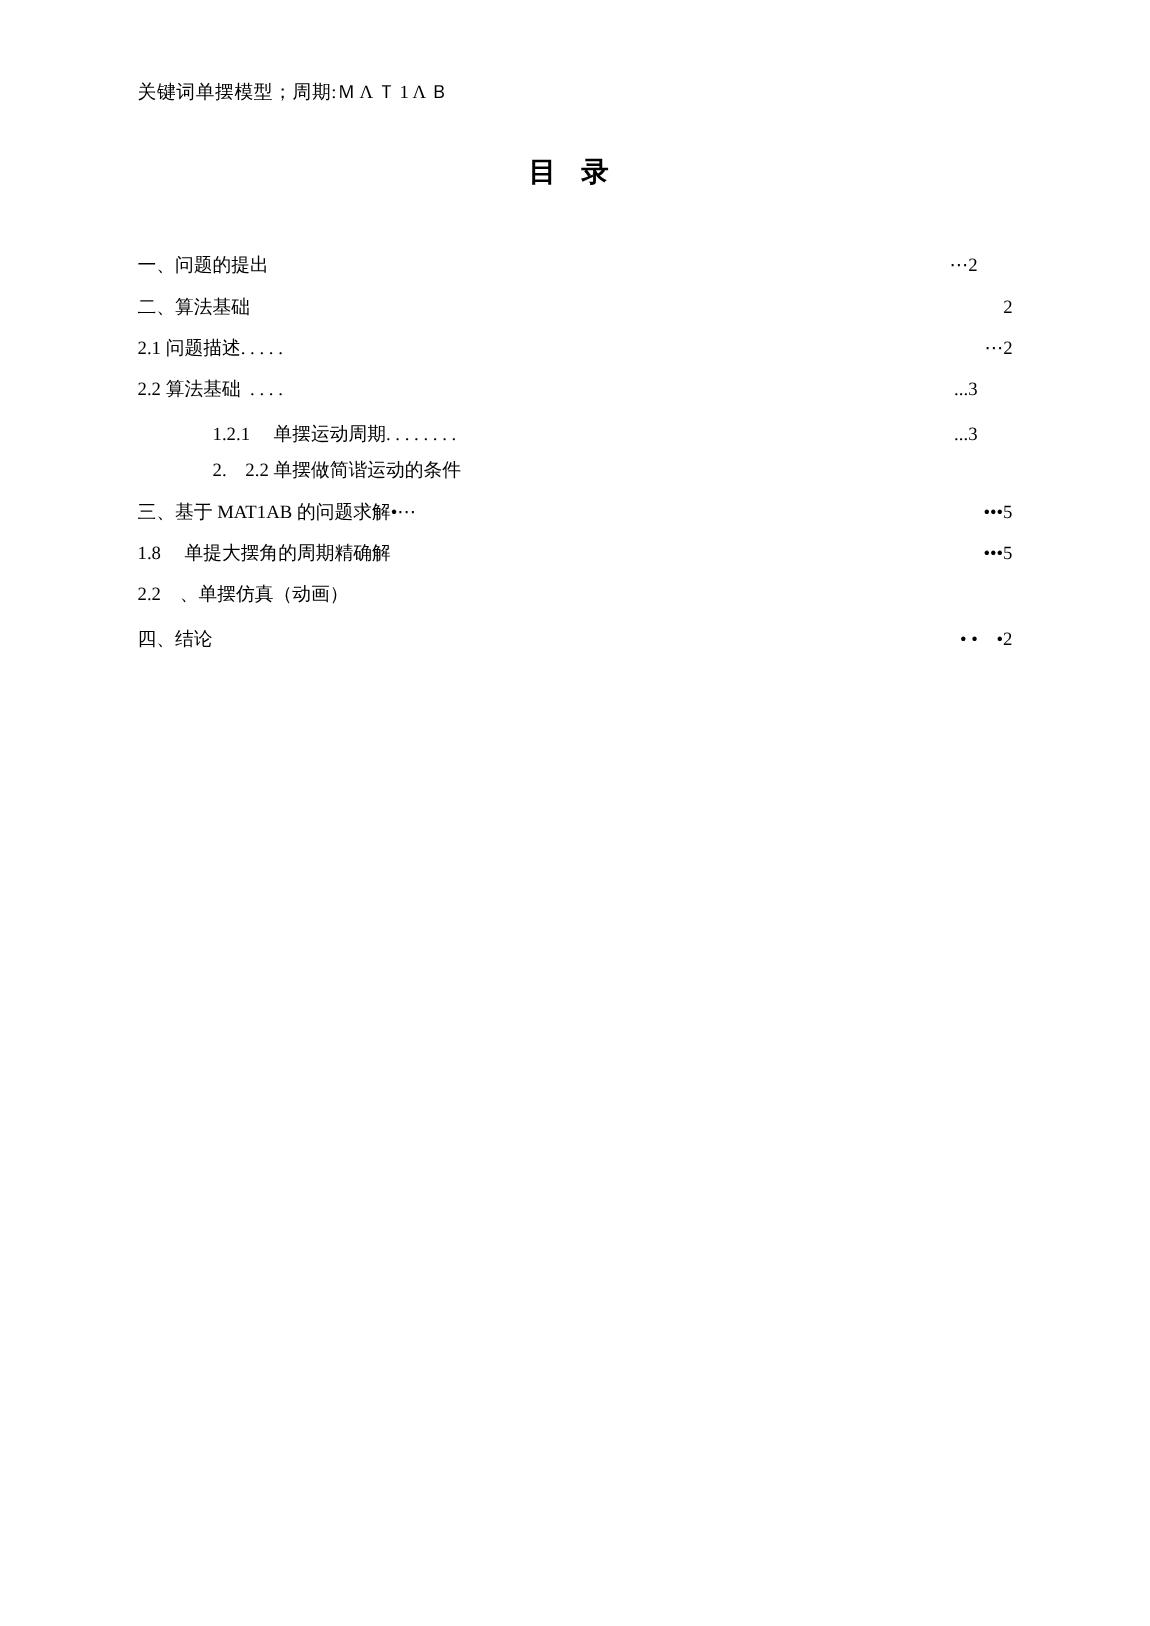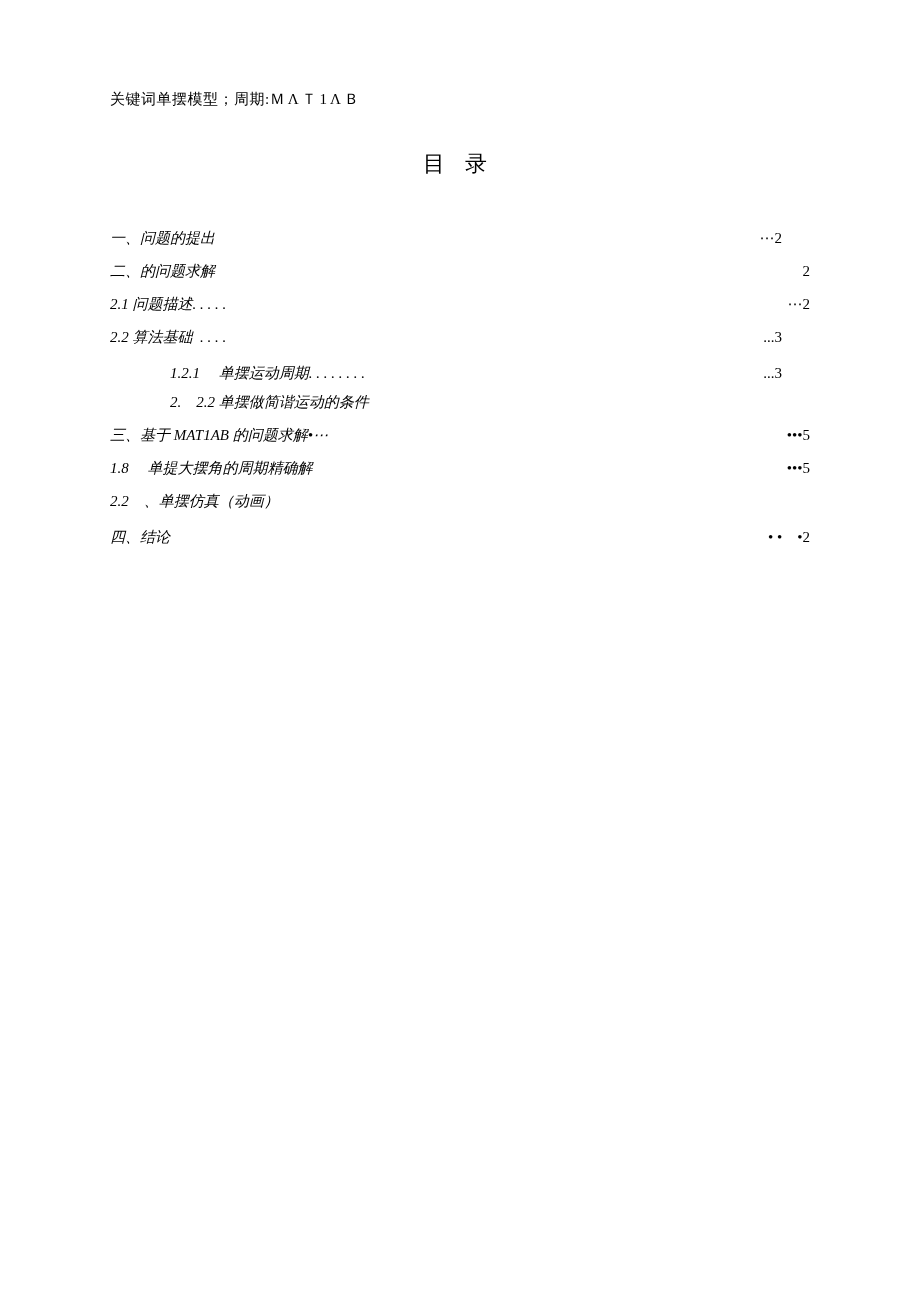--- a/index.html
+++ b/index.html
@@ -7,47 +7,46 @@
     padding: 0;
     background: #ffffff;
     font-family: "SimSun", "宋体", serif;
     color: #000;
     font-size: 15px;
   }
   .page {
     width: 920px;
     min-height: 1301px;
     box-sizing: border-box;
-    padding: 90px 110px 0 110px;
+    padding: 64px 110px 0 110px;
     position: relative;
   }
   .keywords-line {
     font-size: 15px;
     letter-spacing: 0.5px;
   }
   .keywords-line .spaced {
     letter-spacing: 3px;
   }
   h2.toc-title {
     text-align: center;
-    font-weight: normal;
+    font-weight: bold;
     font-size: 22px;
     letter-spacing: 20px;
     margin: 40px 0 50px 10px; 
   }
   .toc { }
   .toc-row {
     display: flex;
     align-items: baseline;
     margin-bottom: 14px;
   }
   .toc-row .lead {
     flex: 0 0 auto;
     white-space: pre;
-    font-style: italic;
   }
   .toc-row .gap {
     flex: 1 1 auto;
   }
   .toc-row .tail {
     flex: 0 0 auto;
     white-space: pre;
   }
   .indent-1 { padding-left: 60px; }
   .smallpad { margin-bottom: 10px; margin-top: 17px; }
@@ -75,21 +74,21 @@
 
   <div class="toc">
 
     <div class="toc-row">
       <span class="lead">一、问题的提出</span>
       <span class="gap"></span>
       <span class="tail" style="padding-right:28px;">⋯2</span>
     </div>
 
     <div class="toc-row">
-      <span class="lead">二、的问题求解</span>
+      <span class="lead">二、算法基础</span>
       <span class="gap"></span>
       <span class="tail">2</span>
     </div>
 
     <div class="toc-row">
       <span class="lead">2.1 问题描述. . . . .</span>
       <span class="gap"></span>
       <span class="tail">⋯2</span>
     </div>
 

